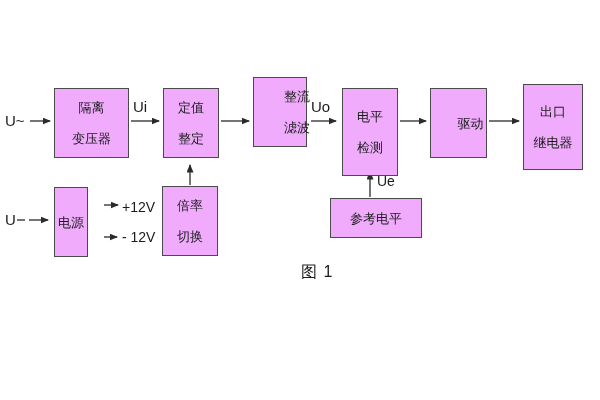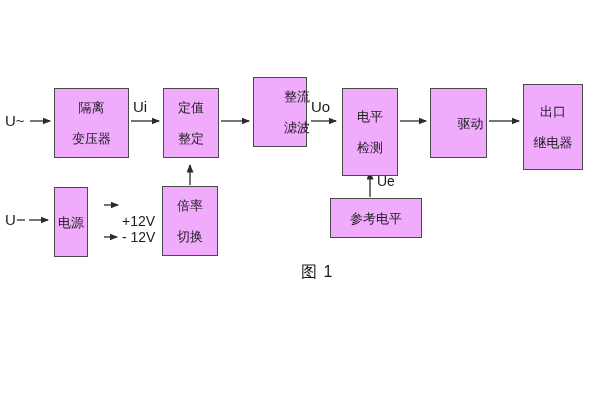--- a/index.html
+++ b/index.html
@@ -80,18 +80,18 @@
       <div class="box" style="left: 330px; top: 198px; width: 92px; height: 40px;">
         <span class="line">参考电平</span>
       </div>
     </div>
   <div id="diagram-labels">
       <span class="lbl" style="left: 5px; top: 113px; font-size: 15px;">U~</span>
       <span class="lbl" style="left: 133px; top: 99px; font-size: 15px;">Ui</span>
       <span class="lbl" style="left: 311px; top: 99px; font-size: 15px;">Uo</span>
       <span class="lbl" style="left: 377px; top: 174px; font-size: 14px;">Ue</span>
       <span class="lbl" style="left: 5px; top: 212px; font-size: 15px;">U</span>
-      <span class="lbl" style="left: 122px; top: 214px; font-size: 14px;">+12V</span>
+      <span class="lbl" style="left: 122px; top: 200px; font-size: 14px;">+12V</span>
       <span class="lbl" style="left: 122px; top: 230px; font-size: 14px;">- 12V</span>
     </div>
 
   <div class="caption">图 1</div>
 </div>
 
 </body></html>

